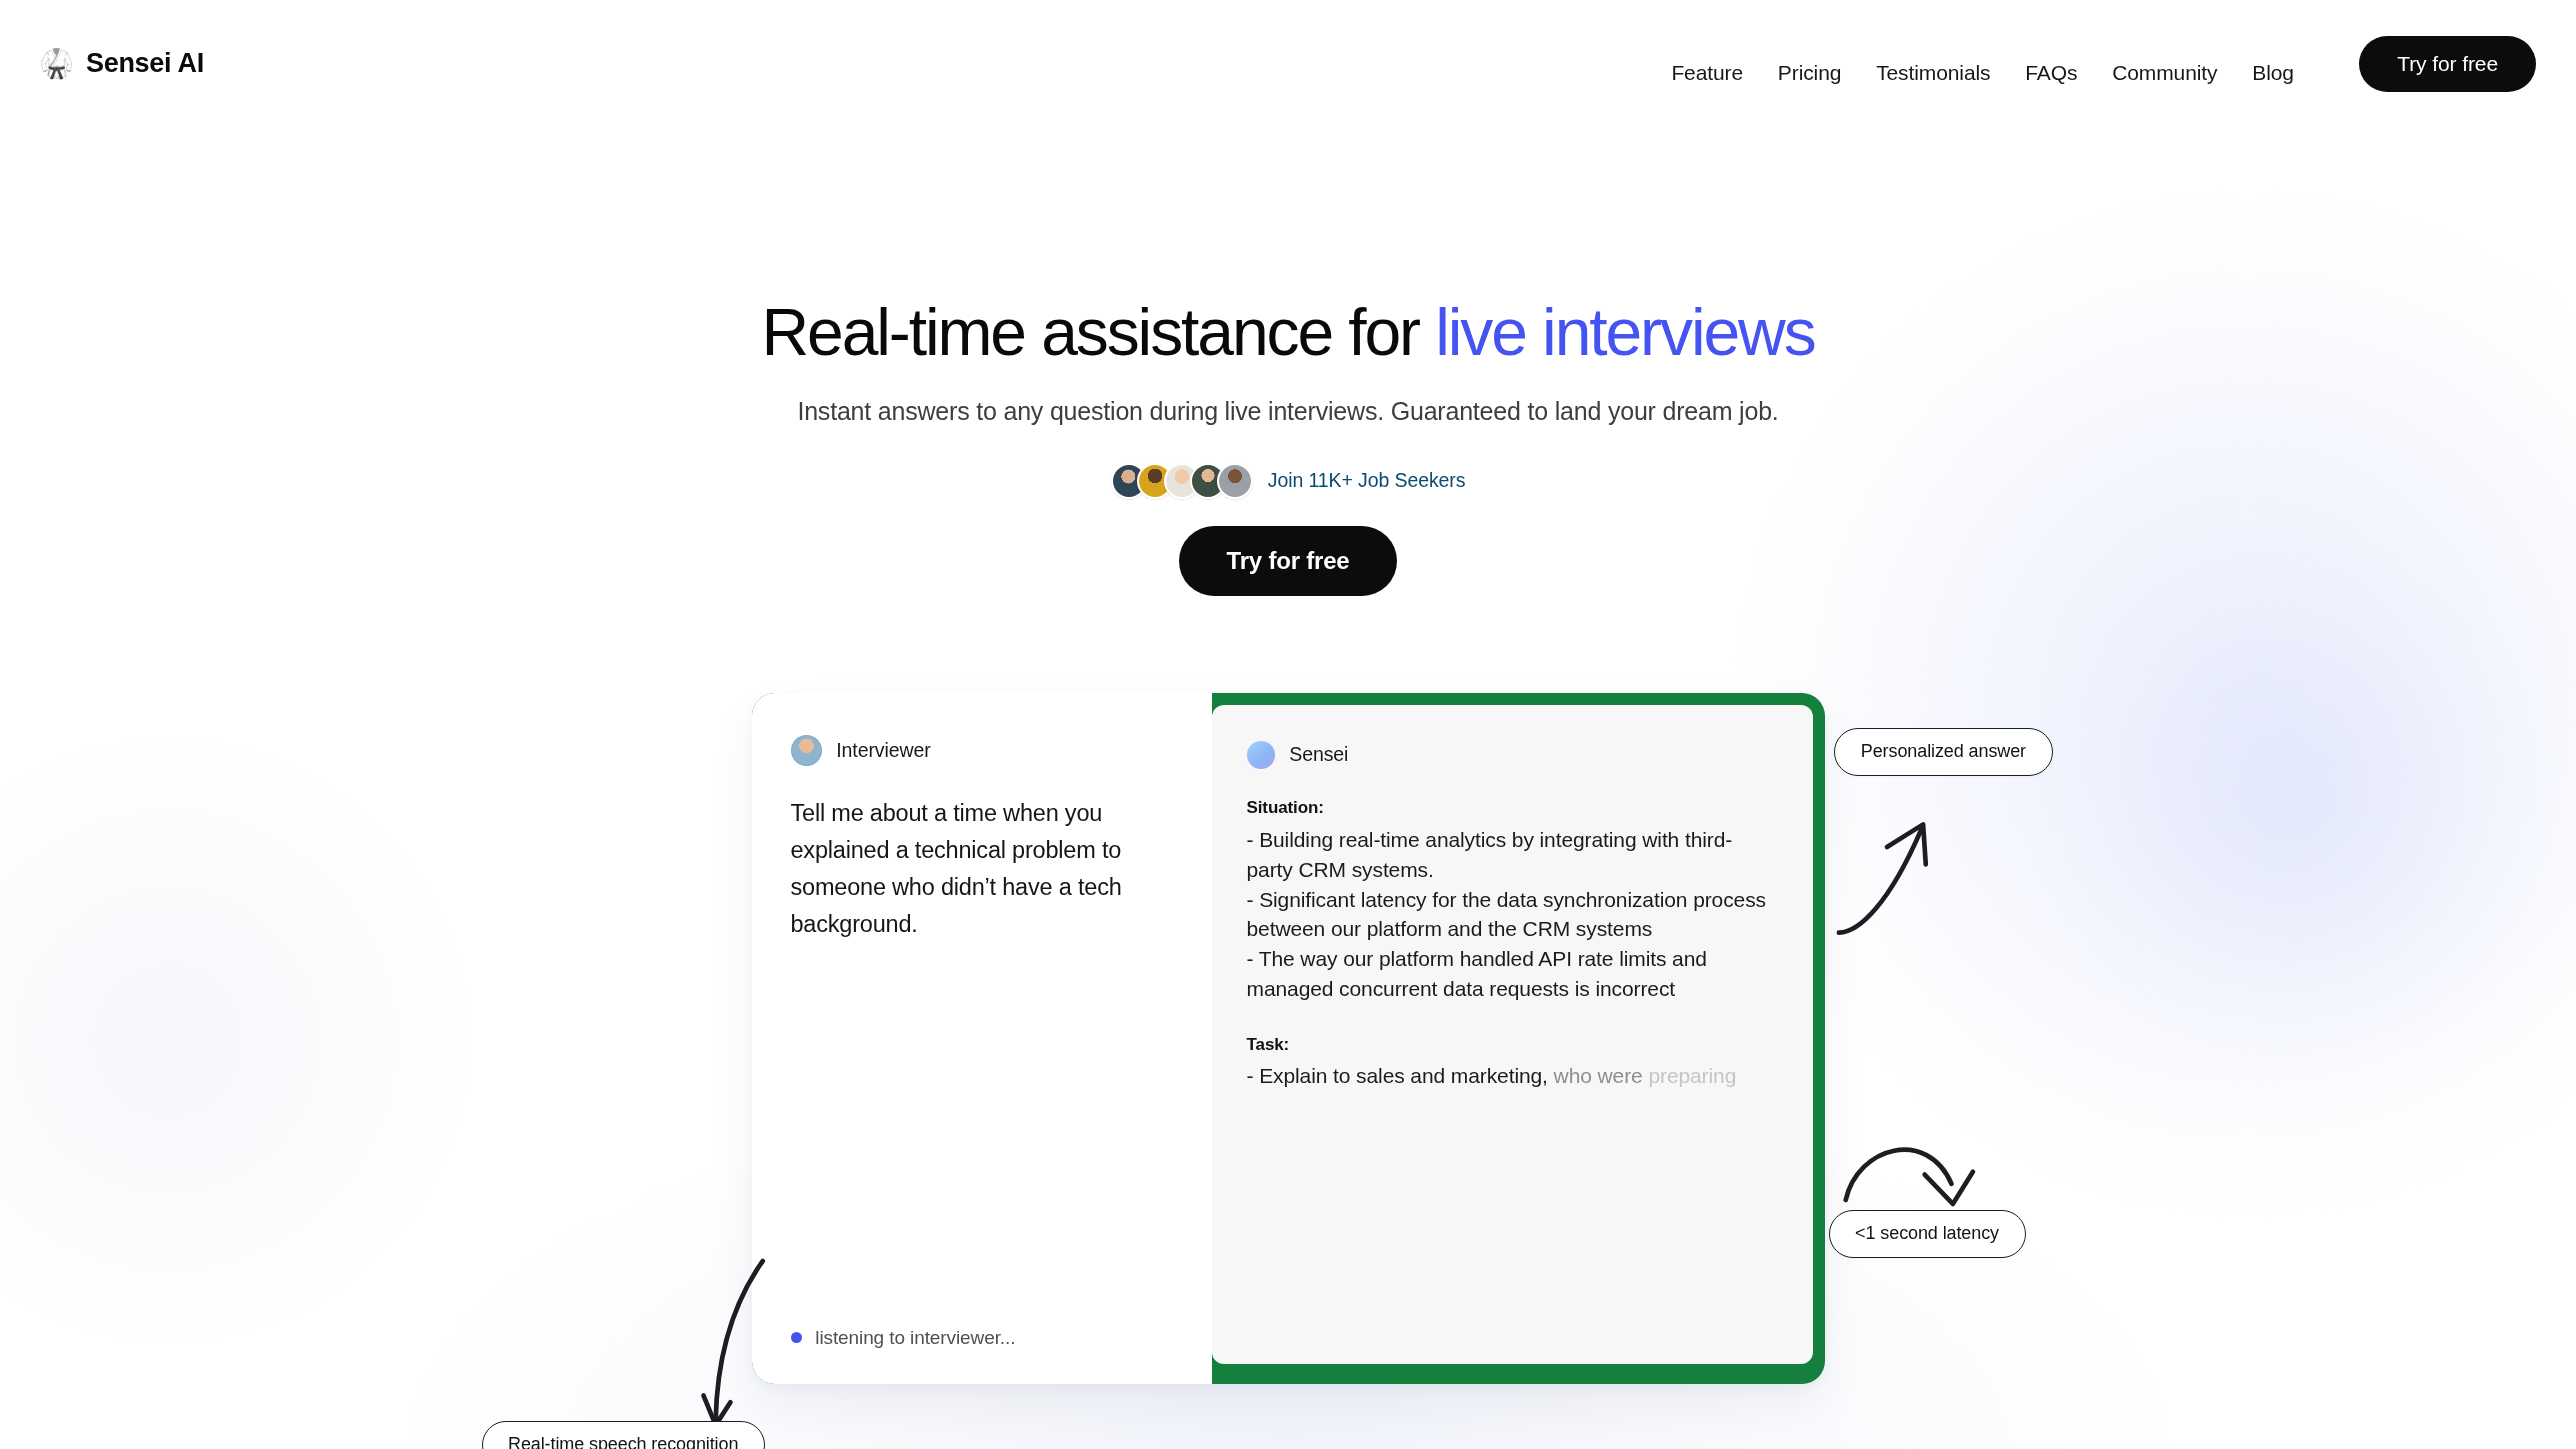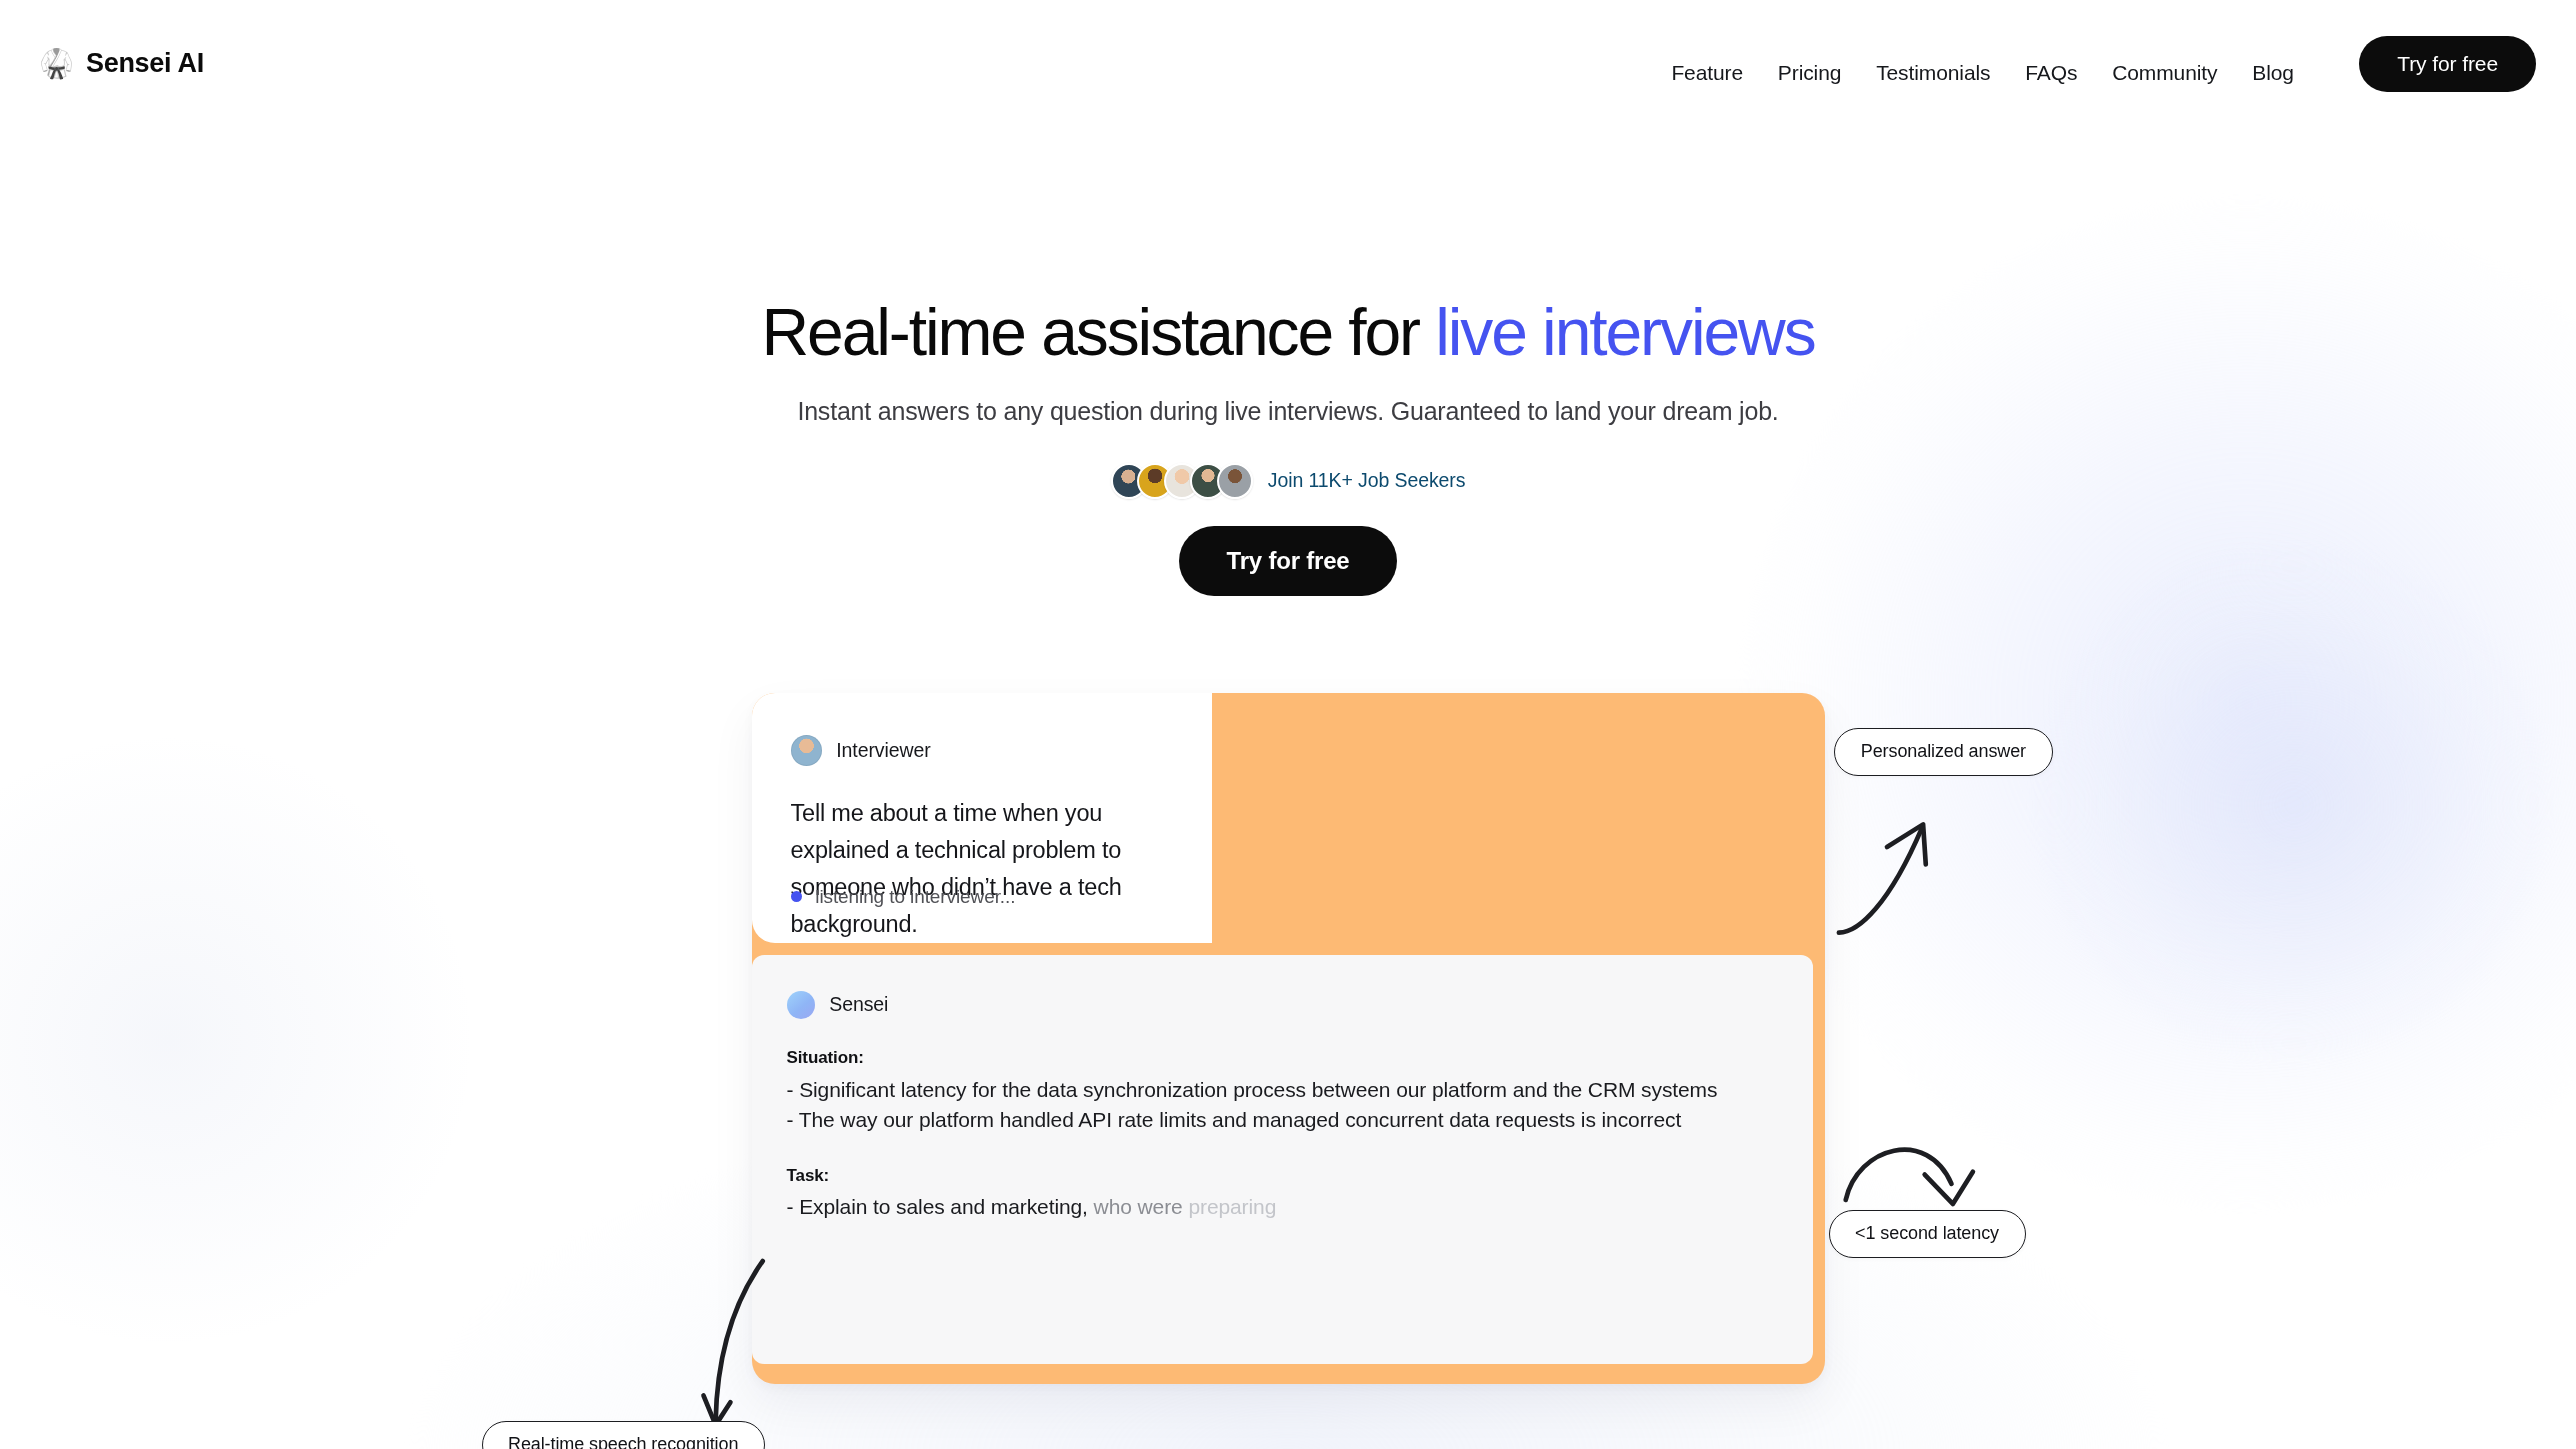--- a/index.html
+++ b/index.html
@@ -219,27 +219,26 @@
     z-index: 5;
     margin-top: 97px;
     display: flex;
     justify-content: center;
   }
 
   .demo-card {
     position: relative;
     width: 1073px;
     height: 691px;
-    background: #fdba74;
+    background: #15803d;
     border-radius: 23px;
     box-shadow: 0 20px 47px rgba(18,22,48,0.055),
                 0 4px 12px rgba(18,22,48,0.035);
     display: flex;
     overflow: visible;
-    flex-direction: column;
   }
 
   .panel-left {
     width: 460px;
     padding: 42px 39px 0 39px;
     border-radius: 23px 0 0 23px;
     background: #ffffff;
     position: relative;
   }
 
@@ -427,20 +426,21 @@
     </div>
 
     <div class="panel-right">
 
       <div class="speaker">
         <div class="speaker-avatar-blue"></div>
         <span class="speaker-name">Sensei</span>
       </div>
 
       <div class="answer-heading">Situation:</div>
+      <div class="answer-line">-  Building real-time analytics by integrating with third-party CRM systems.</div>
       <div class="answer-line">-  Significant latency for the data synchronization process between our platform and the CRM systems</div>
       <div class="answer-line">-  The way our platform handled API rate limits and managed concurrent data requests is incorrect</div>
 
       <div class="answer-gap"></div>
 
       <div class="answer-heading">Task:</div>
       <div class="answer-line fade-seq">
         <span class="f1">-  Explain to sales and marketing,</span><span class="f2"> who were</span><span class="f3"> preparing</span>
       </div>
 

